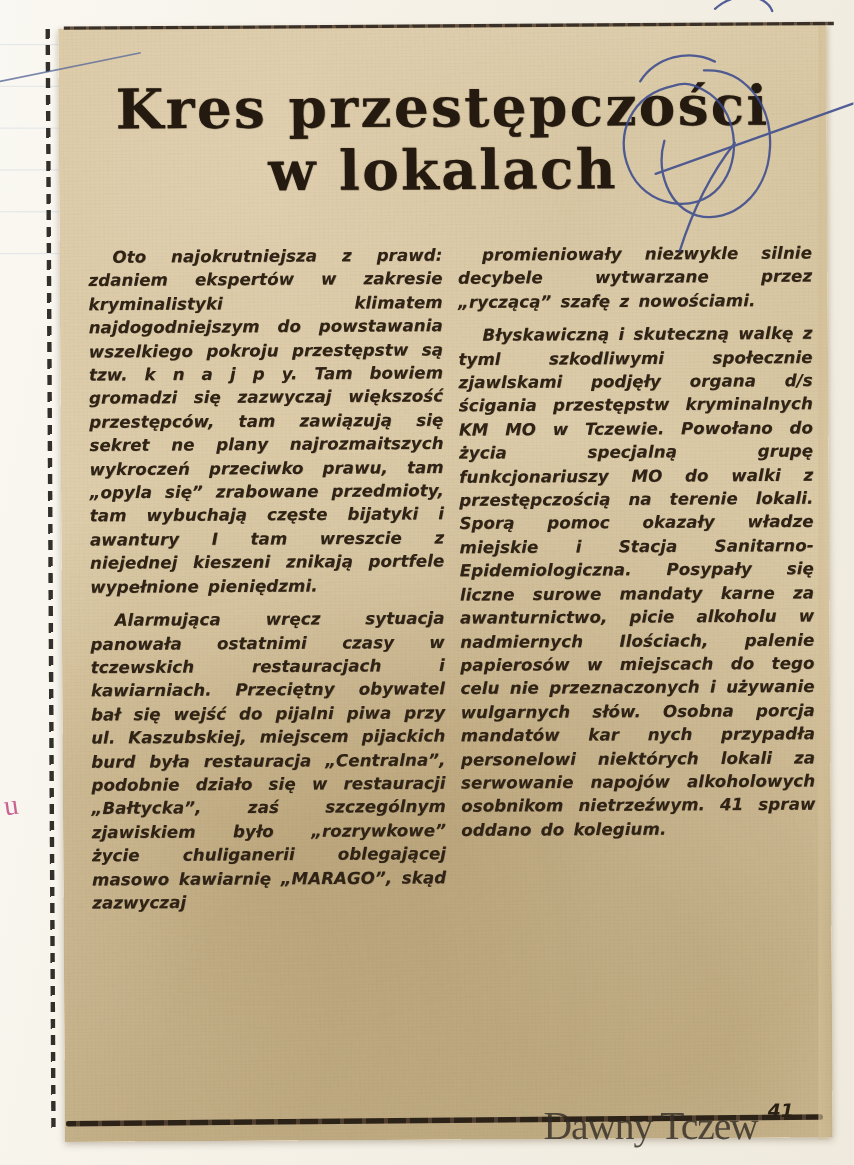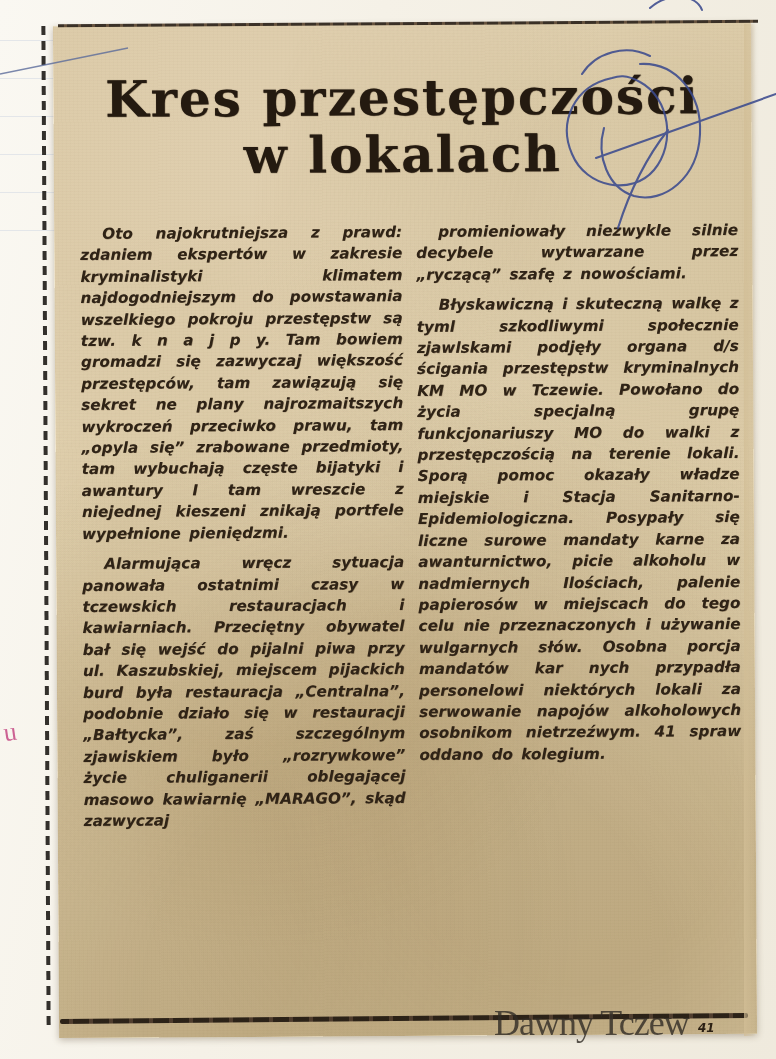--- a/index.html
+++ b/index.html
@@ -104,21 +104,21 @@
   #watermark{
     position:absolute;left:494px;top:1002px;
     font-family:Liberation Serif, serif;
     font-size:36px;font-weight:400;letter-spacing:-1px;
     color:rgba(48,42,36,.80);
     white-space:nowrap;
   }
   #page-number{
     position:absolute;left:698px;top:1000px;
     font-family:"DejaVu Sans","Liberation Sans",sans-serif;
-    font-style:italic;font-weight:700;font-size:12px;color:#2b2014;margin-top:21px;
+    font-style:italic;font-weight:700;font-size:17px;color:#2b2014;
   }
 </style>
 </head>
 <body>
 
 <div id="page">
 
   <div class="rule-line" style="top:40px"></div>
   <div class="rule-line" style="top:78px"></div>
   <div class="rule-line" style="top:116px"></div>

